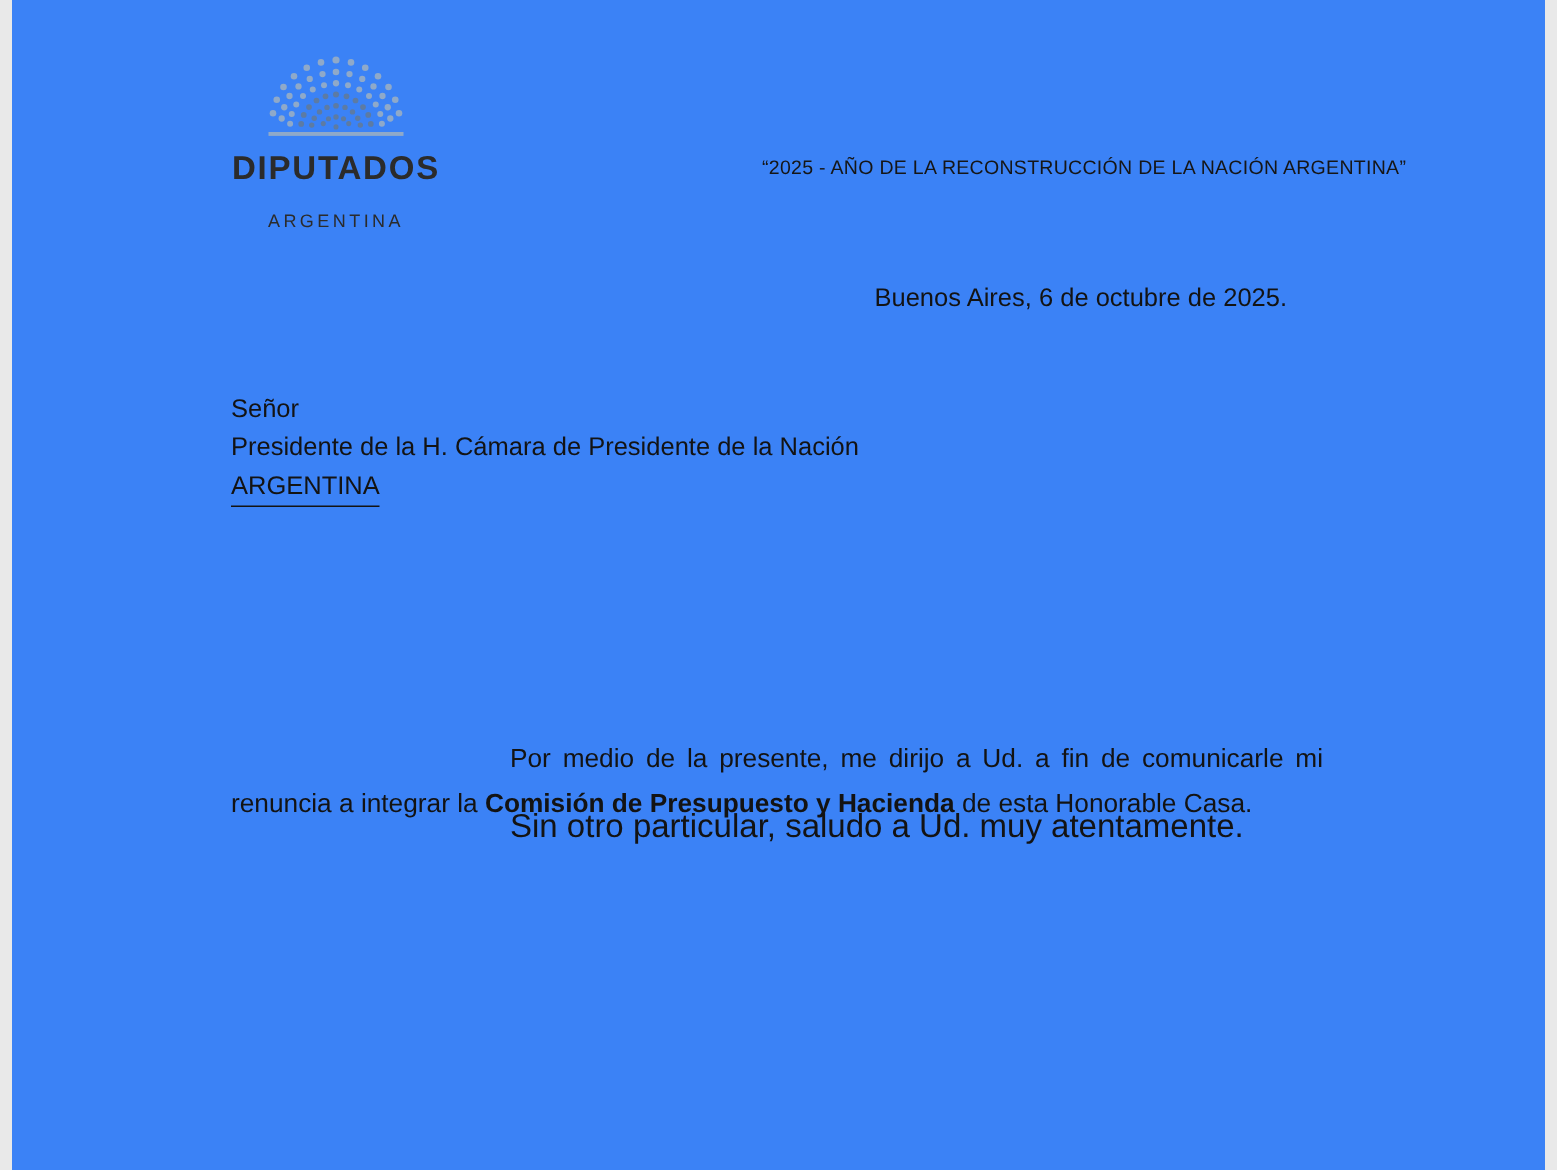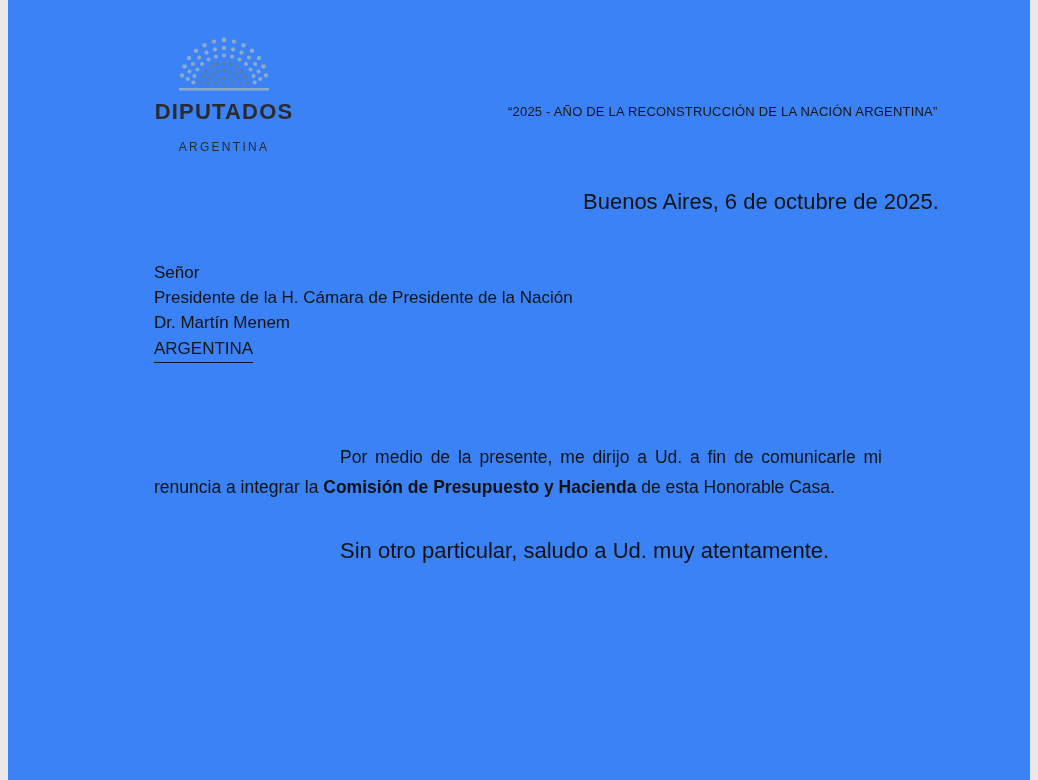--- a/index.html
+++ b/index.html
@@ -81,21 +81,21 @@
     letter-spacing: 0.2px;
     color: #161616;
     white-space: nowrap;
   }
 
   
   .place-date {
     position: absolute;
     left: 575px;
     top: 189px;
-    font-size: 22px;
+    font-size: 17px;
     color: #131313;
   }
 
   .addressee {
     position: absolute;
     left: 146px;
     top: 260px;
     font-size: 17px;
     line-height: 25px;
     color: #131313;
@@ -112,21 +112,21 @@
     position: absolute;
     left: 146px;
     top: 405px;
     font-size: 17.5px;
     color: #131313;
   }
 
   .para1 {
     position: absolute;
     left: 146px;
-    top: 424px;
+    top: 472px;
     width: 728px;
     font-size: 17.5px;
     line-height: 30px;
     text-align: justify;
     text-indent: 186px;
     color: #131313;
   }
   .para1 b { font-weight: bold; }
 
   .para2 {
@@ -249,21 +249,20 @@
       <div class="brand-sub">ARGENTINA</div>
     </div>
 
     <div class="year-motto">“2025 - AÑO DE LA RECONSTRUCCIÓN DE LA NACIÓN ARGENTINA”</div>
 
     <div class="place-date">Buenos Aires, 6 de octubre de 2025.</div>
 
     <div class="addressee">
       <div>Señor</div>
       <div>Presidente de la H. Cámara de Presidente de la Nación</div>
-      <div>Dr. Martín Menem</div>
       <div><span class="present">ARGENTINA</span></div>
     </div>
 
 
     <p class="para1"><span>Por medio de la presente, me dirijo a Ud. a fin de comunicarle mi renuncia a integrar la </span><b>Comisión de Presupuesto y Hacienda</b><span> de esta Honorable Casa.</span></p>
 
     <p class="para2">Sin otro particular, saludo a Ud. muy atentamente.</p>
 
 
   </div>

